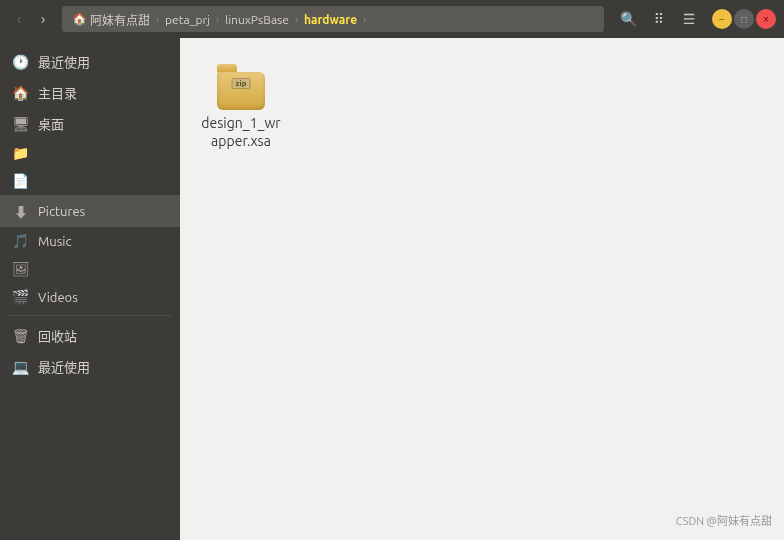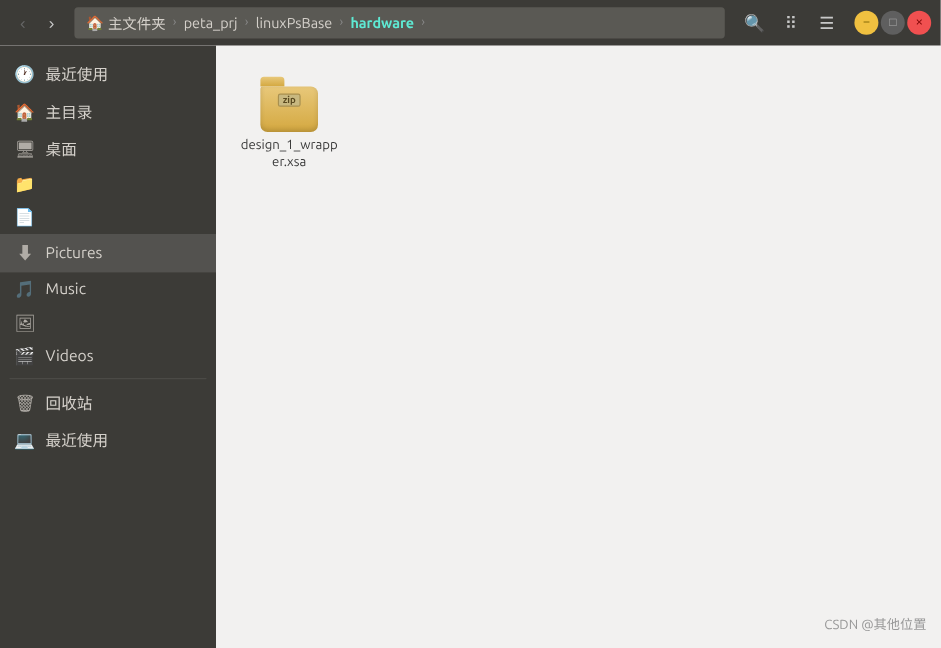--- a/index.html
+++ b/index.html
@@ -60,21 +60,21 @@
       font-size: 12px;
       padding: 2px 4px;
       border-radius: 2px;
       cursor: pointer;
       display: flex;
       align-items: center;
       gap: 3px;
       white-space: nowrap;
     }
     .breadcrumb-item.active {
-      color: #5eead4;
+      color: #fde047;
       font-weight: bold;
     }
     .breadcrumb-sep {
       color: #888;
       font-size: 11px;
     }
     .home-icon {
       font-size: 12px;
     }
 
@@ -217,21 +217,21 @@
       background: #c8b880;
       border: 1px solid #a89050;
       border-radius: 2px;
       font-size: 8px;
       color: #5a4a20;
       padding: 0px 3px;
       font-weight: bold;
       z-index: 2;
     }
     .file-name {
-      font-size: 11px;
+      font-size: 14px;
       color: #3a3a3a;
       text-align: center;
       line-height: 1.3;
       word-break: break-word;
     }
 
     
     .watermark {
       position: absolute;
       bottom: 12px;
@@ -254,21 +254,21 @@
 
 <div class="titlebar">
   <div class="titlebar-nav">
     <button class="nav-btn disabled">‹</button>
     <button class="nav-btn">›</button>
   </div>
 
   <div class="breadcrumb">
     <span class="breadcrumb-item">
       <span class="home-icon">🏠</span>
-      <span>主文件夹</span>
+      <span>阿妹有点甜</span>
     </span>
     <span class="breadcrumb-sep">›</span>
     <span class="breadcrumb-item">
       <span>peta_prj</span>
     </span>
     <span class="breadcrumb-sep">›</span>
     <span class="breadcrumb-item">
       <span>linuxPsBase</span>
     </span>
     <span class="breadcrumb-sep">›</span>
@@ -349,17 +349,17 @@
       <div class="folder-icon-wrap">
         <div class="folder-tab"></div>
         <div class="folder-body">
           <div class="folder-zip-badge">zip</div>
         </div>
       </div>
       <div class="file-name">design_1_wrapper.xsa</div>
     </div>
 
     <div class="watermark">
-      <span>CSDN @其他位置</span>
+      <span>CSDN @阿妹有点甜</span>
     </div>
   </div>
 
 </div>
 
 </body></html>

